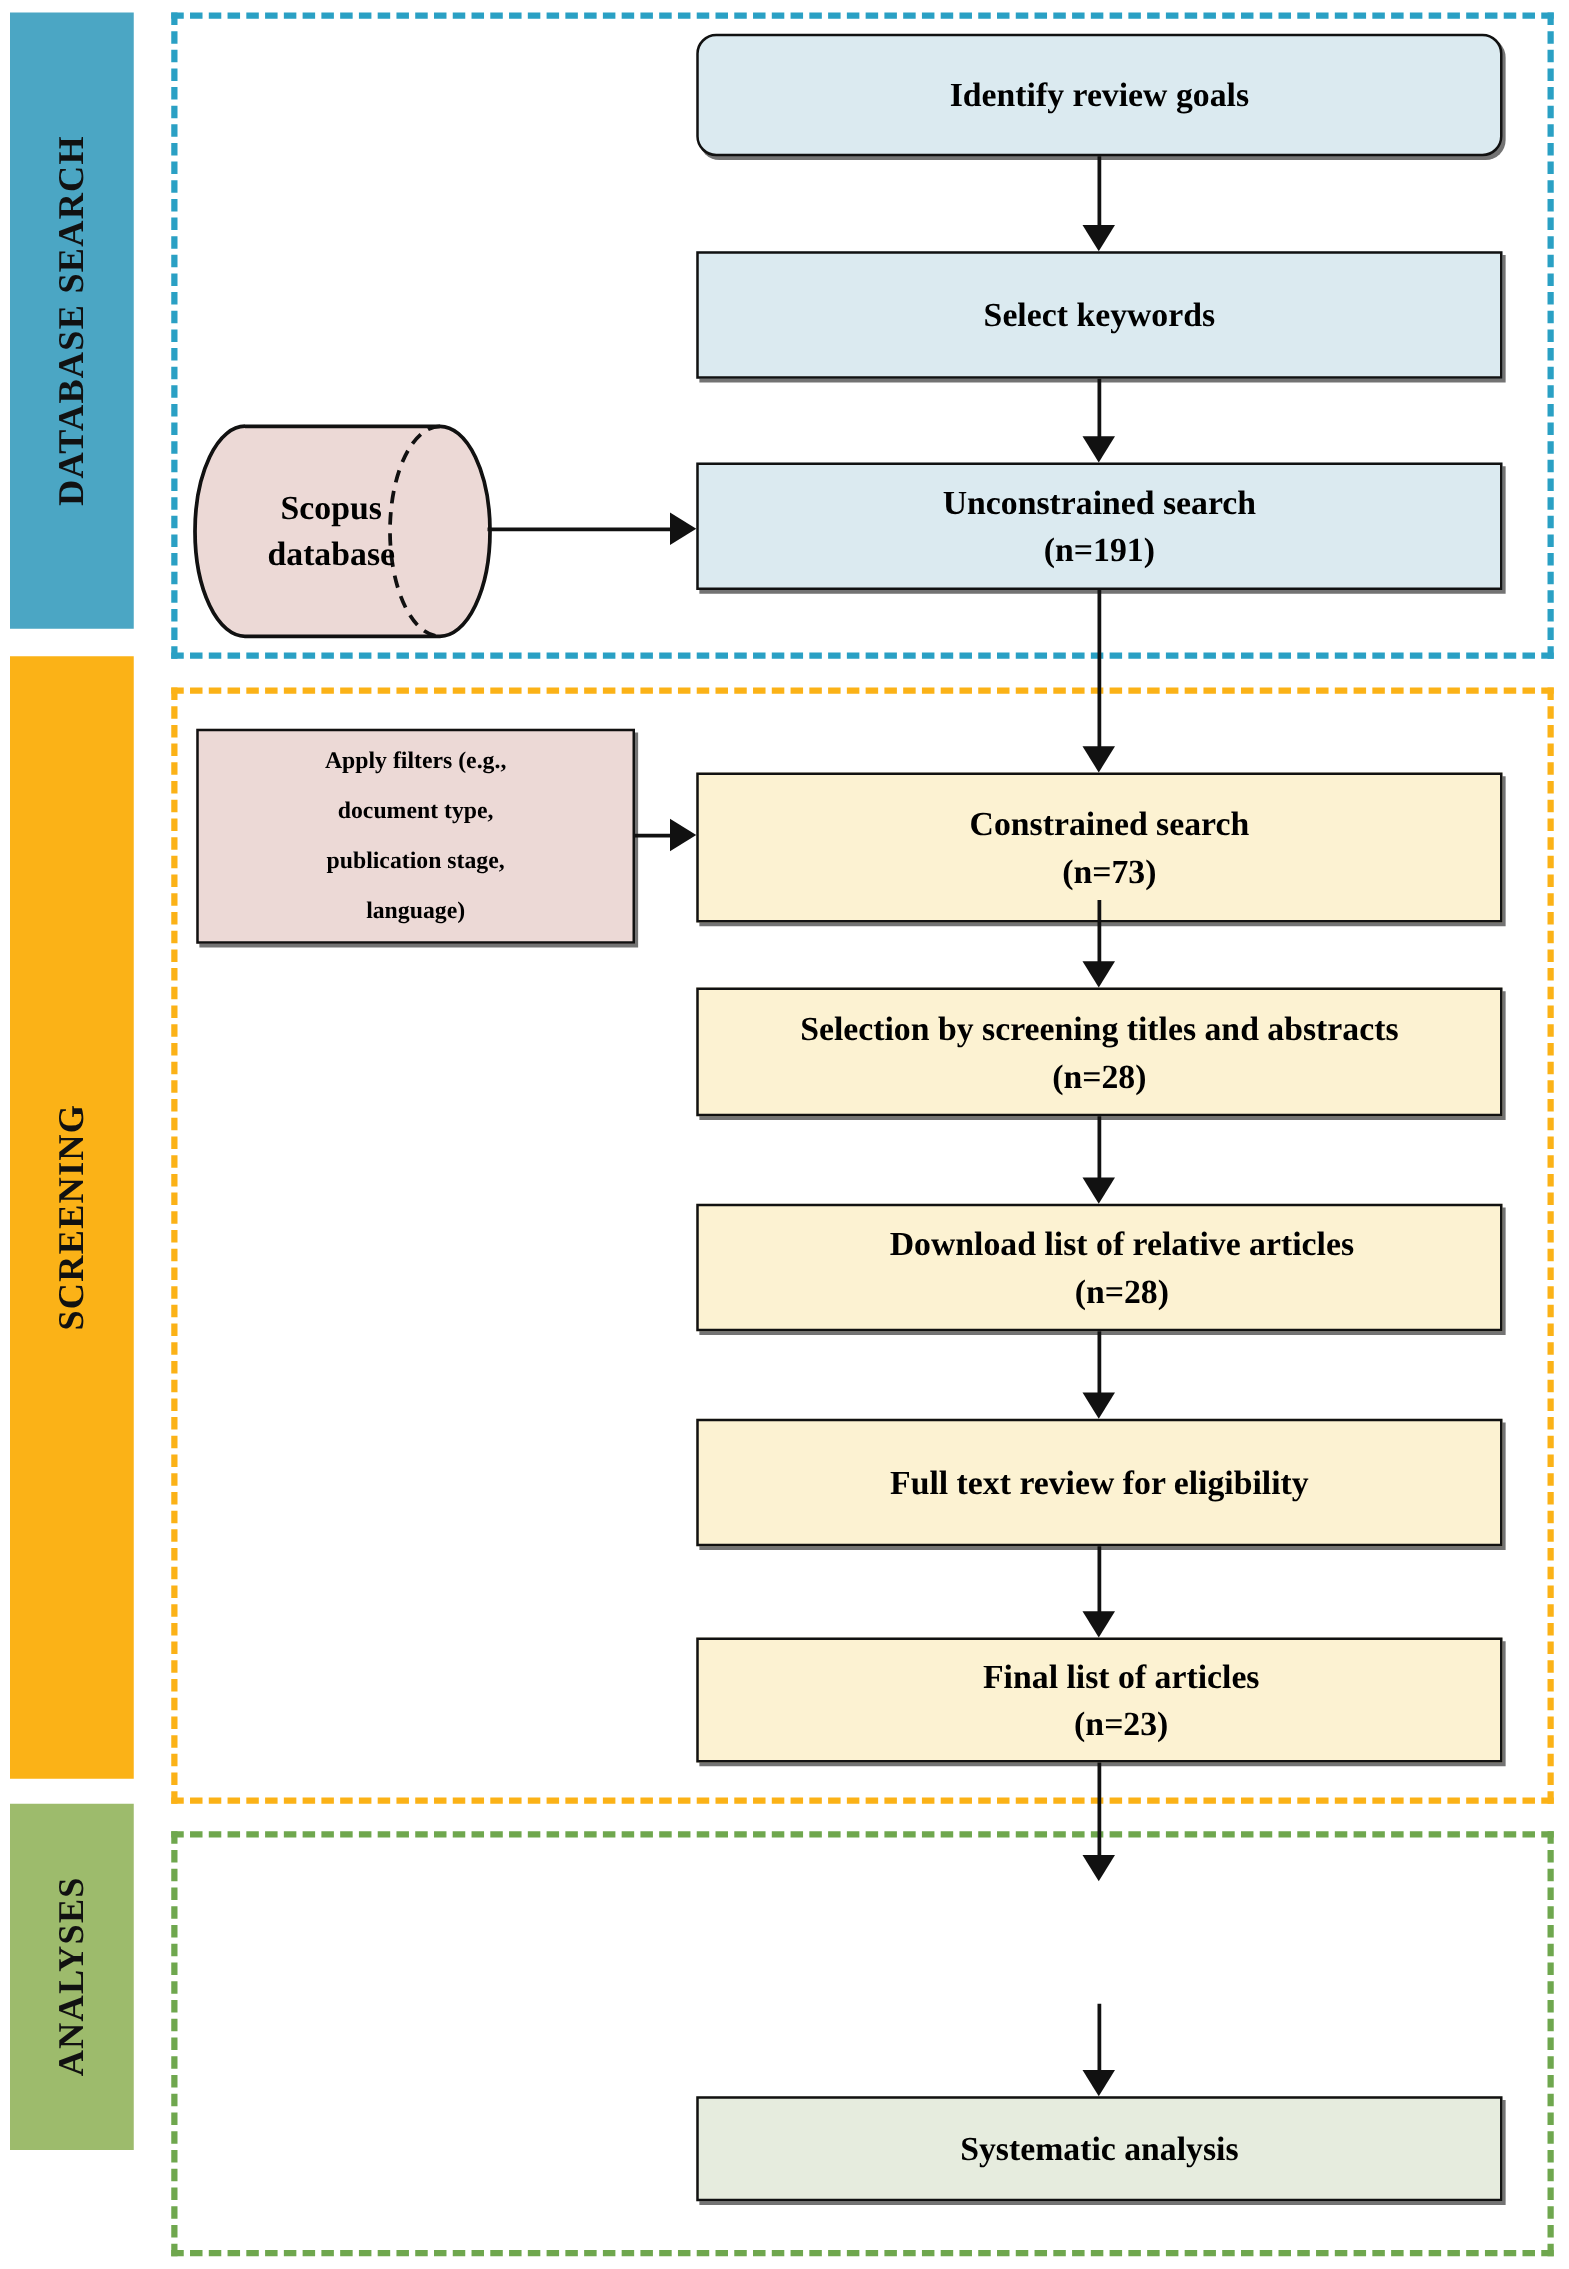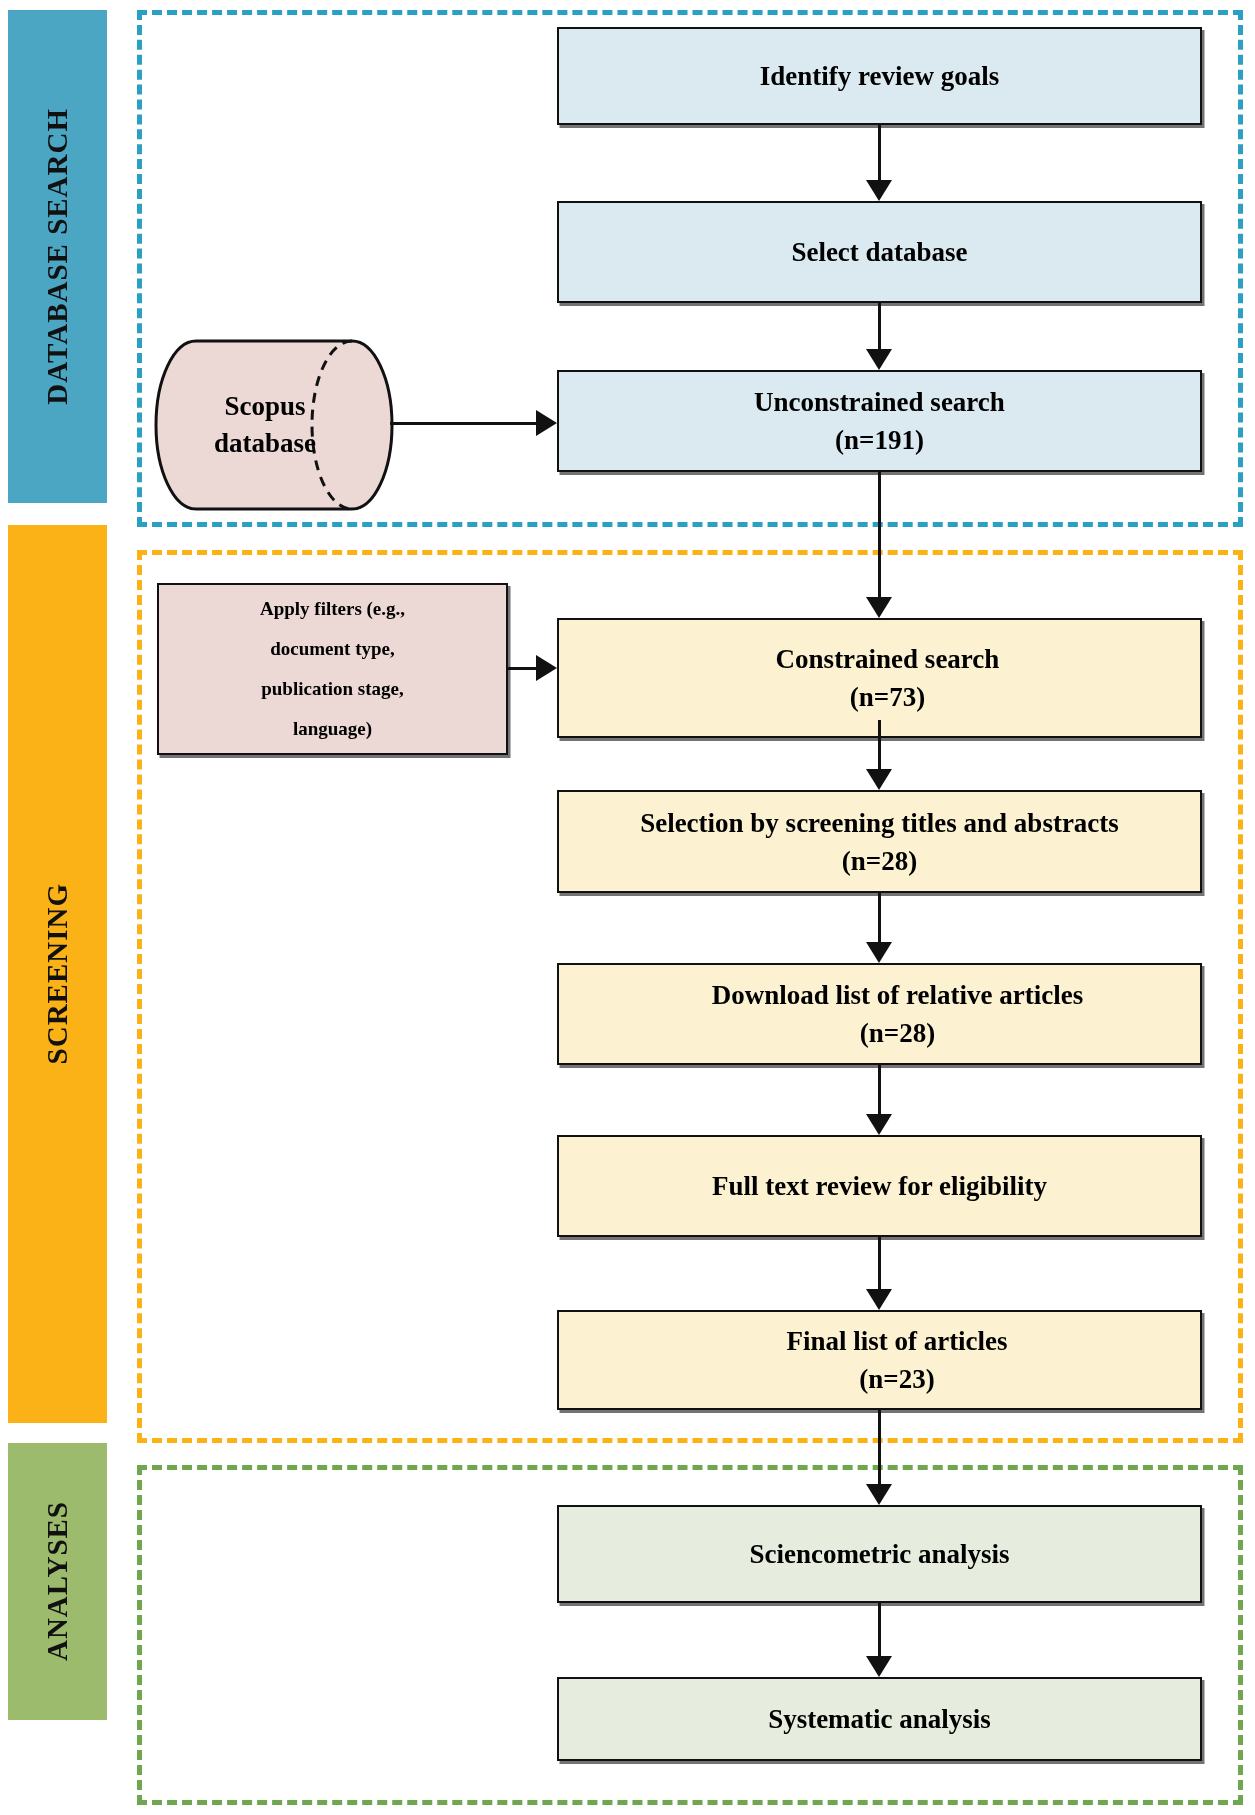--- a/index.html
+++ b/index.html
@@ -61,21 +61,21 @@
     text-align: center;
     z-index: 2;
     font-weight: bold;
     font-size: 27px;
     line-height: 38px;
   }
   .fill-blue   { background: #DBEAF0; }
   .fill-yellow { background: #FCF2D2; }
   .fill-green  { background: #E6ECDE; }
 
-  #box-identify      { top: 27px;   height: 98px;  }
+  #box-identify      { top: 27px;   height: 98px; border-radius: 16px;  }
   #box-select        { top: 201px;  height: 102px; }
   #box-unconstrained { top: 370px;  height: 102px; align-items: center; }
   #box-constrained   { top: 618px;  height: 120px; padding-left: 16px; }
   #box-selection     { top: 790px;  height: 103px; }
   #box-download      { top: 963px;  height: 102px; padding-left: 36px; }
   #box-fulltext      { top: 1135px; height: 102px; }
   #box-final         { top: 1310px; height: 100px; padding-left: 35px; }
   #box-scienco       { top: 1505px; height: 98px;  }
   #box-systematic    { top: 1677px; height: 84px; }
 
@@ -193,21 +193,21 @@
     <span>Apply filters (e.g.,</span>
     <span>document type,</span>
     <span>publication stage,</span>
     <span>language)</span>
   </div>
 
   <div class="flow-box fill-blue" id="box-identify">
     <span>Identify review goals</span>
   </div>
   <div class="flow-box fill-blue" id="box-select">
-    <span>Select database</span>
+    <span>Select keywords</span>
   </div>
   <div class="flow-box fill-blue" id="box-unconstrained">
     <span>Unconstrained search</span>
     <span>(n=191)</span>
   </div>
 
   <div class="flow-box fill-yellow" id="box-constrained">
     <span>Constrained search</span>
     <span>(n=73)</span>
   </div>
@@ -220,23 +220,20 @@
     <span>(n=28)</span>
   </div>
   <div class="flow-box fill-yellow" id="box-fulltext">
     <span>Full text review for eligibility</span>
   </div>
   <div class="flow-box fill-yellow" id="box-final">
     <span>Final list of articles</span>
     <span>(n=23)</span>
   </div>
 
-  <div class="flow-box fill-green" id="box-scienco">
-    <span>Sciencometric analysis</span>
-  </div>
   <div class="flow-box fill-green" id="box-systematic">
     <span>Systematic analysis</span>
   </div>
 
   <div class="varrow" id="va1">
       <div class="shaft"></div>
       <div class="head"></div>
     </div>
   <div class="varrow" id="va2">
       <div class="shaft"></div>

